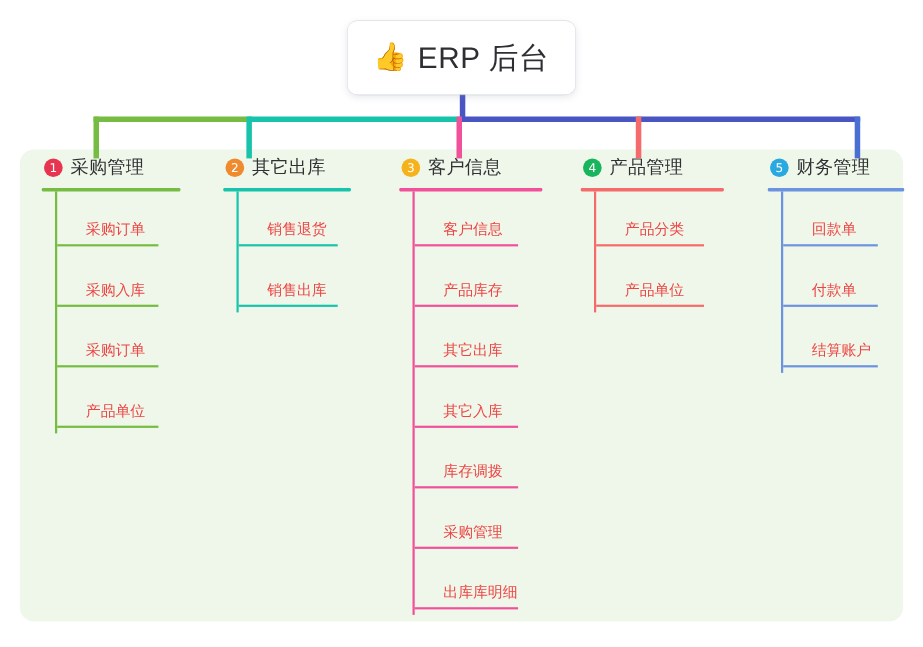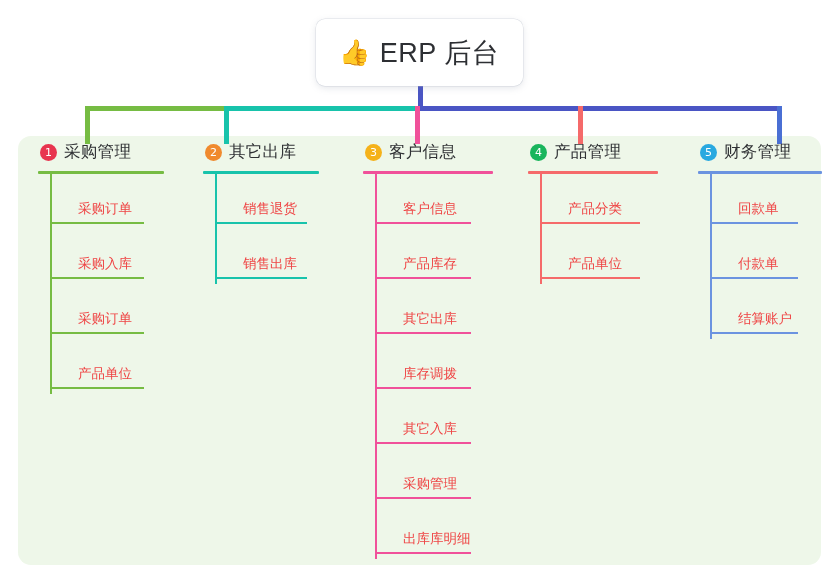--- a/index.html
+++ b/index.html
@@ -212,25 +212,25 @@
           </div>
           <div class="item">
             <span class="item-label">产品库存</span>
             <div class="item-rule" style="background: rgb(240, 81, 154); width: 94px;"></div>
           </div>
           <div class="item">
             <span class="item-label">其它出库</span>
             <div class="item-rule" style="background: rgb(240, 81, 154); width: 94px;"></div>
           </div>
           <div class="item">
+            <span class="item-label">其它入库</span>
+            <div class="item-rule" style="background: rgb(240, 81, 154); width: 94px;"></div>
+          </div>
+          <div class="item">
             <span class="item-label">库存调拨</span>
-            <div class="item-rule" style="background: rgb(240, 81, 154); width: 94px;"></div>
-          </div>
-          <div class="item">
-            <span class="item-label">其它入库</span>
             <div class="item-rule" style="background: rgb(240, 81, 154); width: 94px;"></div>
           </div>
           <div class="item">
             <span class="item-label">采购管理</span>
             <div class="item-rule" style="background: rgb(240, 81, 154); width: 94px;"></div>
           </div>
           <div class="item">
             <span class="item-label">出库库明细</span>
             <div class="item-rule" style="background: rgb(240, 81, 154); width: 94px;"></div>
           </div>

